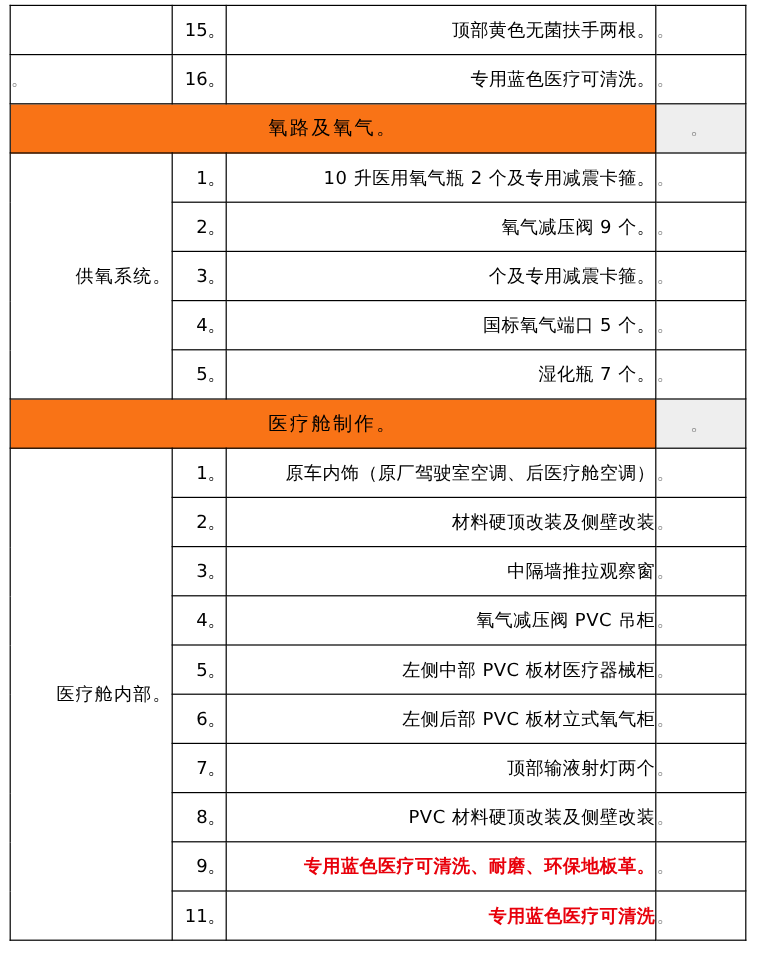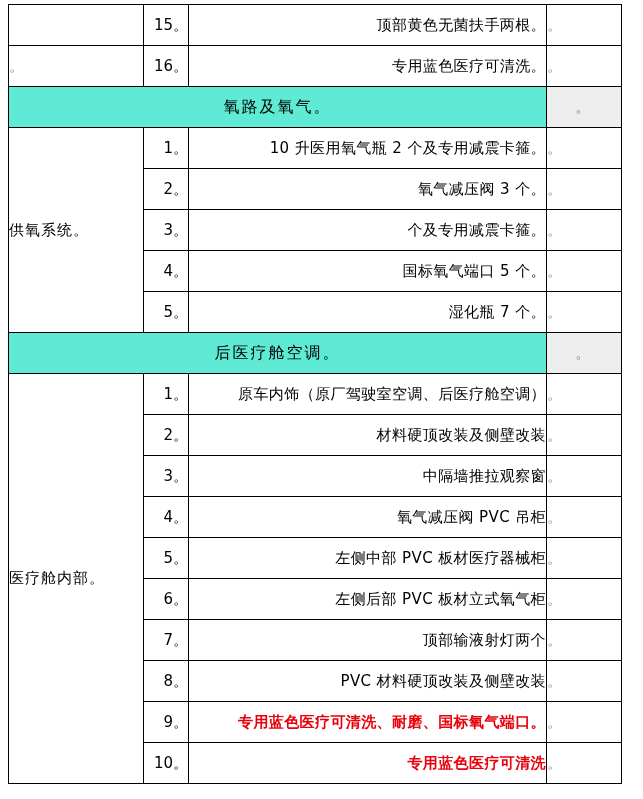--- a/index.html
+++ b/index.html
@@ -35,21 +35,21 @@
     font-size: 15px;
     line-height: 1.25;
   }
   
   col.c-cat   { width: 135px; }
   col.c-num   { width: 45px;  }
   col.c-desc  { width: 358px; }
   col.c-last  { width: 75px;  }
 
   td.cat {
-    text-align: left;
+    text-align: right;
     font-size: 16px;
     letter-spacing: 1px;
   }
   td.num {
     text-align: right;
     padding-right: 4px;
     font-size: 15px;
   }
   td.desc {
     text-align: right;
@@ -65,21 +65,21 @@
     vertical-align: bottom;
   }
   td.blank {
     font-size: 11px;
     color: #888888;
     text-align: left;
     padding-left: 6px;
     vertical-align: bottom;
   }
   tr.section td {
-    background: #5eead4;
+    background: #f97316;
     text-align: center;
     font-size: 16px;
     letter-spacing: 2px;
     font-weight: normal;
   }
   tr.section td.sec-last {
     background: #eeeeee;
   }
   .red {
     color: #e8000b;
@@ -118,41 +118,41 @@
       </tr>
 
       <tr>
         <td class="cat" rowspan="5">供氧系统。</td>
         <td class="num">1。</td>
         <td class="desc">10 升医用氧气瓶 2 个及专用减震卡箍。</td>
         <td class="last">。</td>
       </tr>
       <tr>
         <td class="num">2。</td>
-        <td class="desc">氧气减压阀 3 个。</td>
+        <td class="desc">氧气减压阀 9 个。</td>
         <td class="last">。</td>
       </tr>
       <tr>
         <td class="num">3。</td>
         <td class="desc">个及专用减震卡箍。</td>
         <td class="last">。</td>
       </tr>
       <tr>
         <td class="num">4。</td>
         <td class="desc">国标氧气端口 5 个。</td>
         <td class="last">。</td>
       </tr>
       <tr>
         <td class="num">5。</td>
         <td class="desc">湿化瓶 7 个。</td>
         <td class="last">。</td>
       </tr>
 
       <tr class="section">
-        <td colspan="3">后医疗舱空调。</td>
+        <td colspan="3">医疗舱制作。</td>
         <td class="sec-last last">。</td>
       </tr>
 
       <tr>
         <td class="cat" rowspan="10">医疗舱内部。</td>
         <td class="num">1。</td>
         <td class="desc">原车内饰（原厂驾驶室空调、后医疗舱空调）</td>
         <td class="last">。</td>
       </tr>
       <tr>
@@ -185,24 +185,24 @@
         <td class="desc">顶部输液射灯两个</td>
         <td class="last">。</td>
       </tr>
       <tr>
         <td class="num">8。</td>
         <td class="desc">PVC 材料硬顶改装及侧壁改装</td>
         <td class="last">。</td>
       </tr>
       <tr>
         <td class="num">9。</td>
-        <td class="desc red">专用蓝色医疗可清洗、耐磨、国标氧气端口。</td>
-        <td class="last">。</td>
-      </tr>
-      <tr>
-        <td class="num">10。</td>
+        <td class="desc red">专用蓝色医疗可清洗、耐磨、环保地板革。</td>
+        <td class="last">。</td>
+      </tr>
+      <tr>
+        <td class="num">11。</td>
         <td class="desc red">专用蓝色医疗可清洗</td>
         <td class="last">。</td>
       </tr>
 
     </tbody>
   </table>
 </div>
 
 </body></html>

